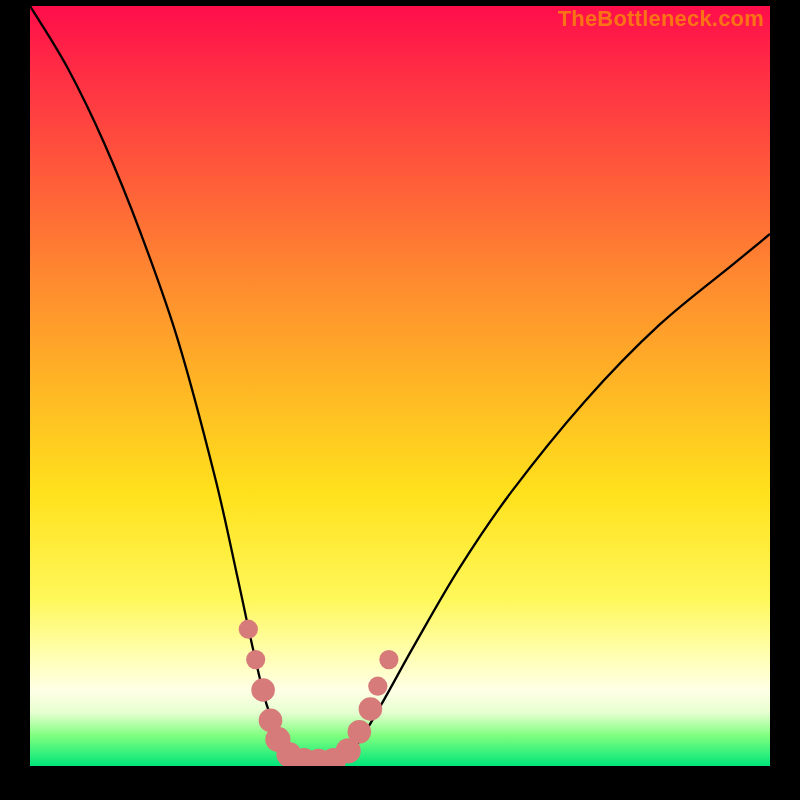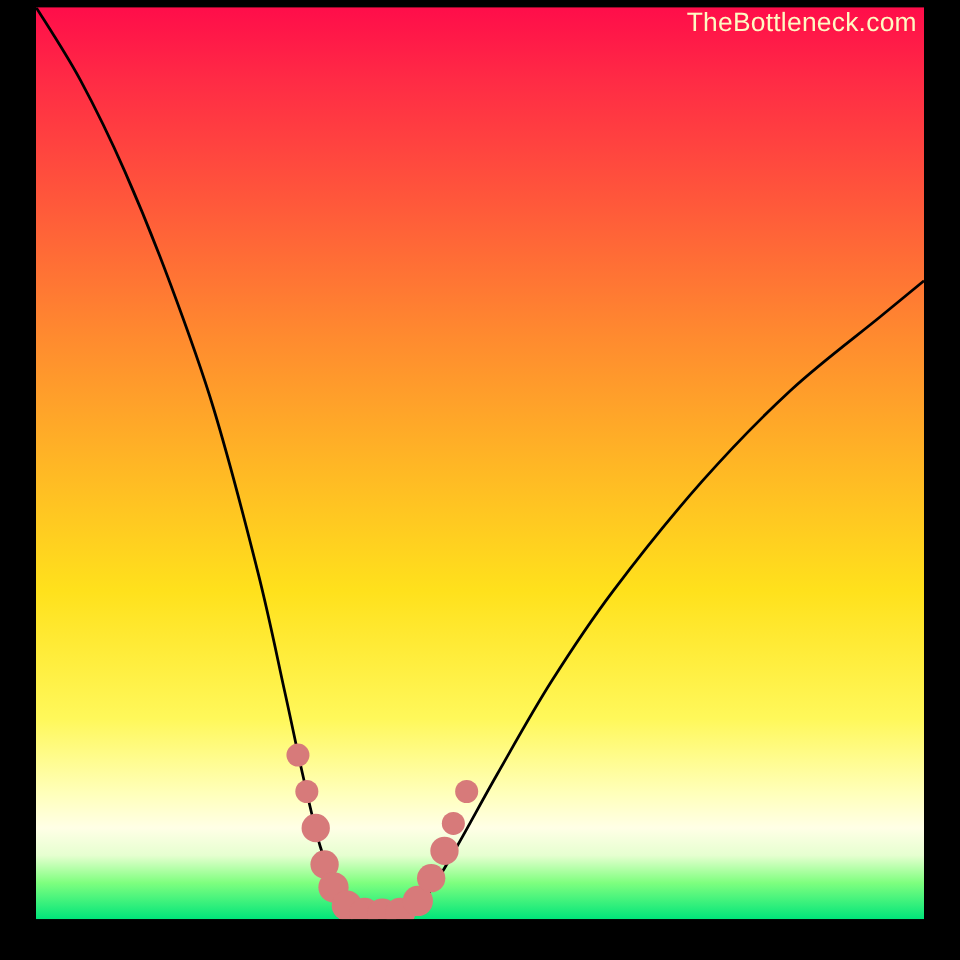--- a/index.html
+++ b/index.html
@@ -39,23 +39,23 @@
       #ffffe6 90%,
       #e6ffd0 93%,
       #7fff7f 96%,
       #00e57a 100%
     );
   }
   .watermark {
     position: absolute;
     top: 6px;
     right: 36px;
-    color: #fef9c3;
+    color: #f97316;
     font-size: 22px;
-    font-weight: 400;
+    font-weight: 700;
     letter-spacing: 0.2px;
   }
   svg.curve {
     position: absolute;
     left: 0;
     top: 0;
     width: 100%;
     height: 100%;
   }
   .dot {

